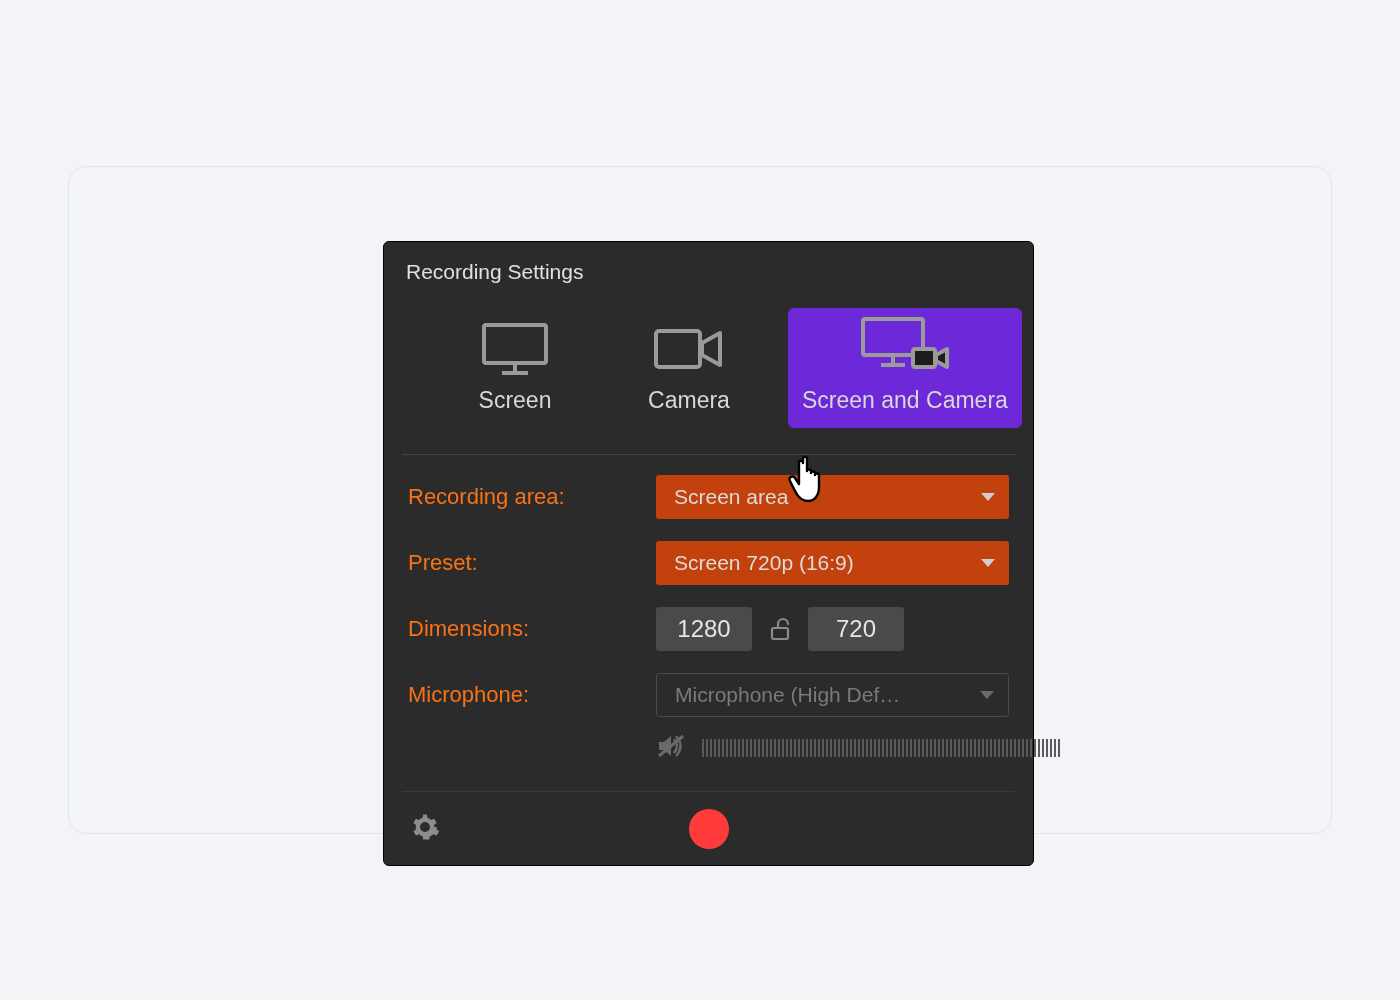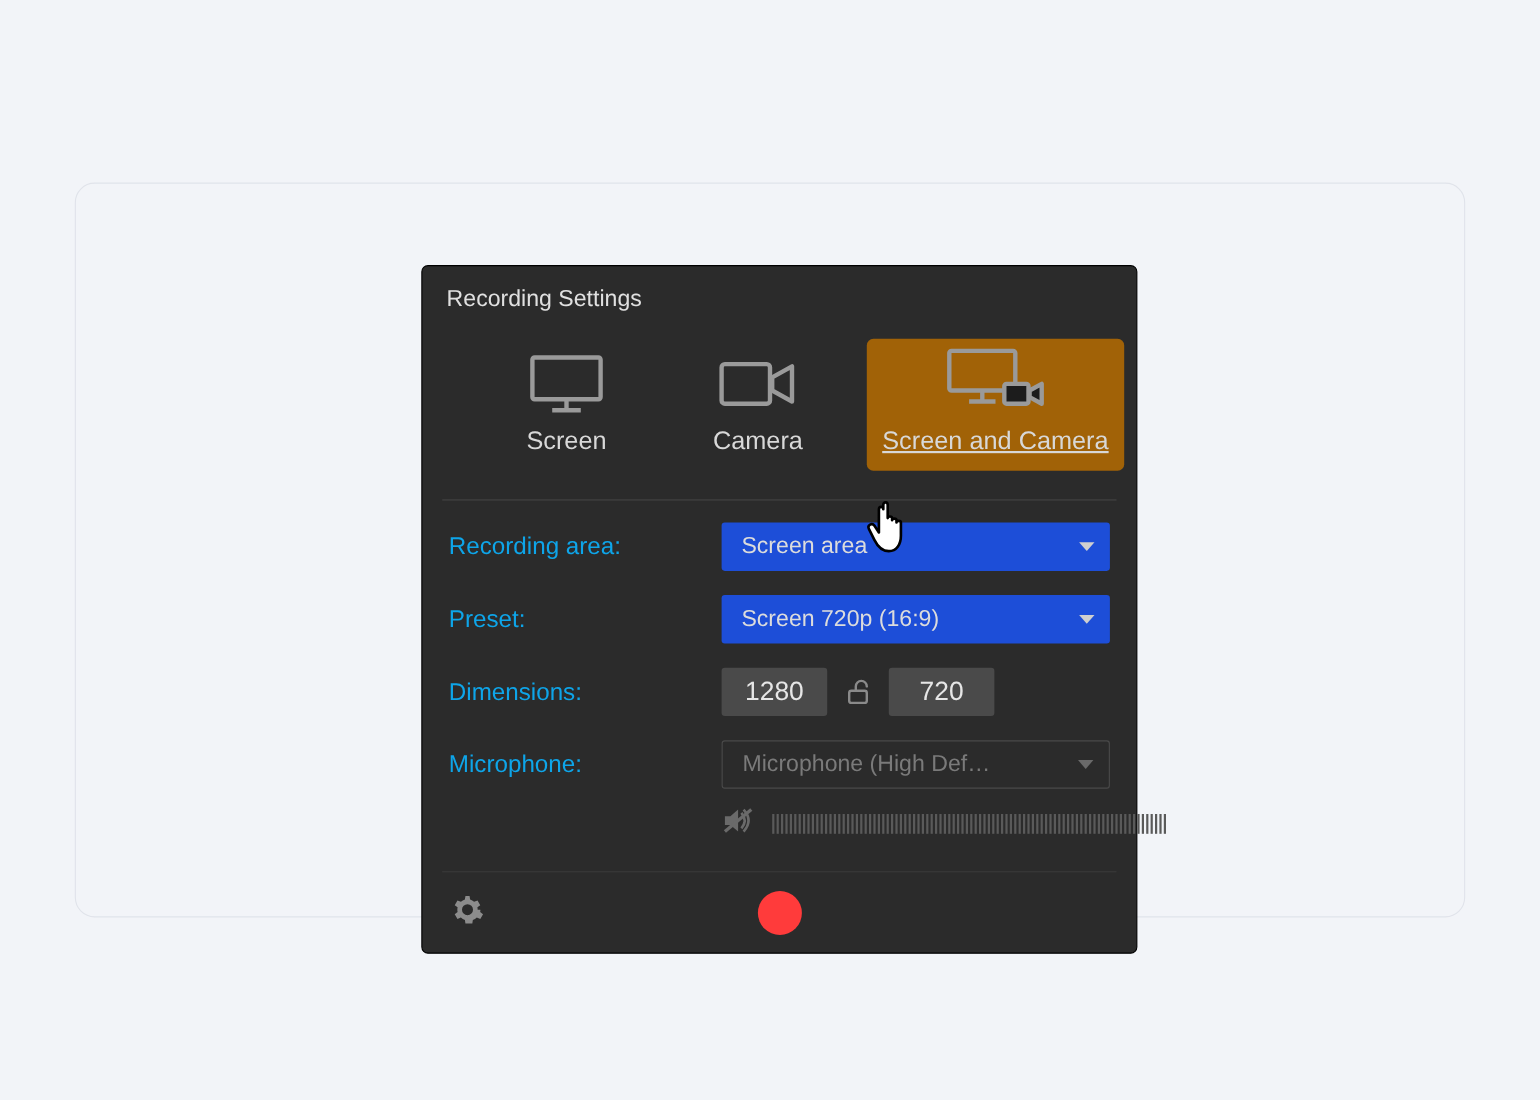--- a/index.html
+++ b/index.html
@@ -53,55 +53,54 @@
     flex-direction: column;
     align-items: center;
     justify-content: flex-end;
     gap: 10px;
     padding: 12px 14px 14px 14px;
     cursor: pointer;
     color: #d8d8d8;
     font-size: 23px;
   }
   .mode-btn.selected {
-    background: #a16207;
+    background: #6d28d9;
     min-width: 210px;
-    text-decoration: underline;
   }
   .mode-btn .icon-wrap {
     flex: 1;
     display: flex;
     align-items: center;
     justify-content: center;
     width: 100%;
   }
   .mode-btn svg { display: block; }
   .settings {
     padding: 20px 24px 8px 24px;
   }
   .row {
     display: flex;
     align-items: center;
     margin-bottom: 22px;
   }
   .row .label {
     width: 248px;
     font-size: 22px;
-    color: #0ea5e9;
+    color: #f97316;
   }
   .row .control {
     flex: 1;
     display: flex;
     align-items: center;
     gap: 14px;
   }
   .select {
     width: 100%;
     height: 44px;
-    background: #1d4ed8;
+    background: #c2410c;
     border-radius: 3px;
     display: flex;
     align-items: center;
     justify-content: space-between;
     padding: 0 14px 0 18px;
     color: #dcdcdc;
     font-size: 21px;
     cursor: pointer;
   }
   .select.disabled {

